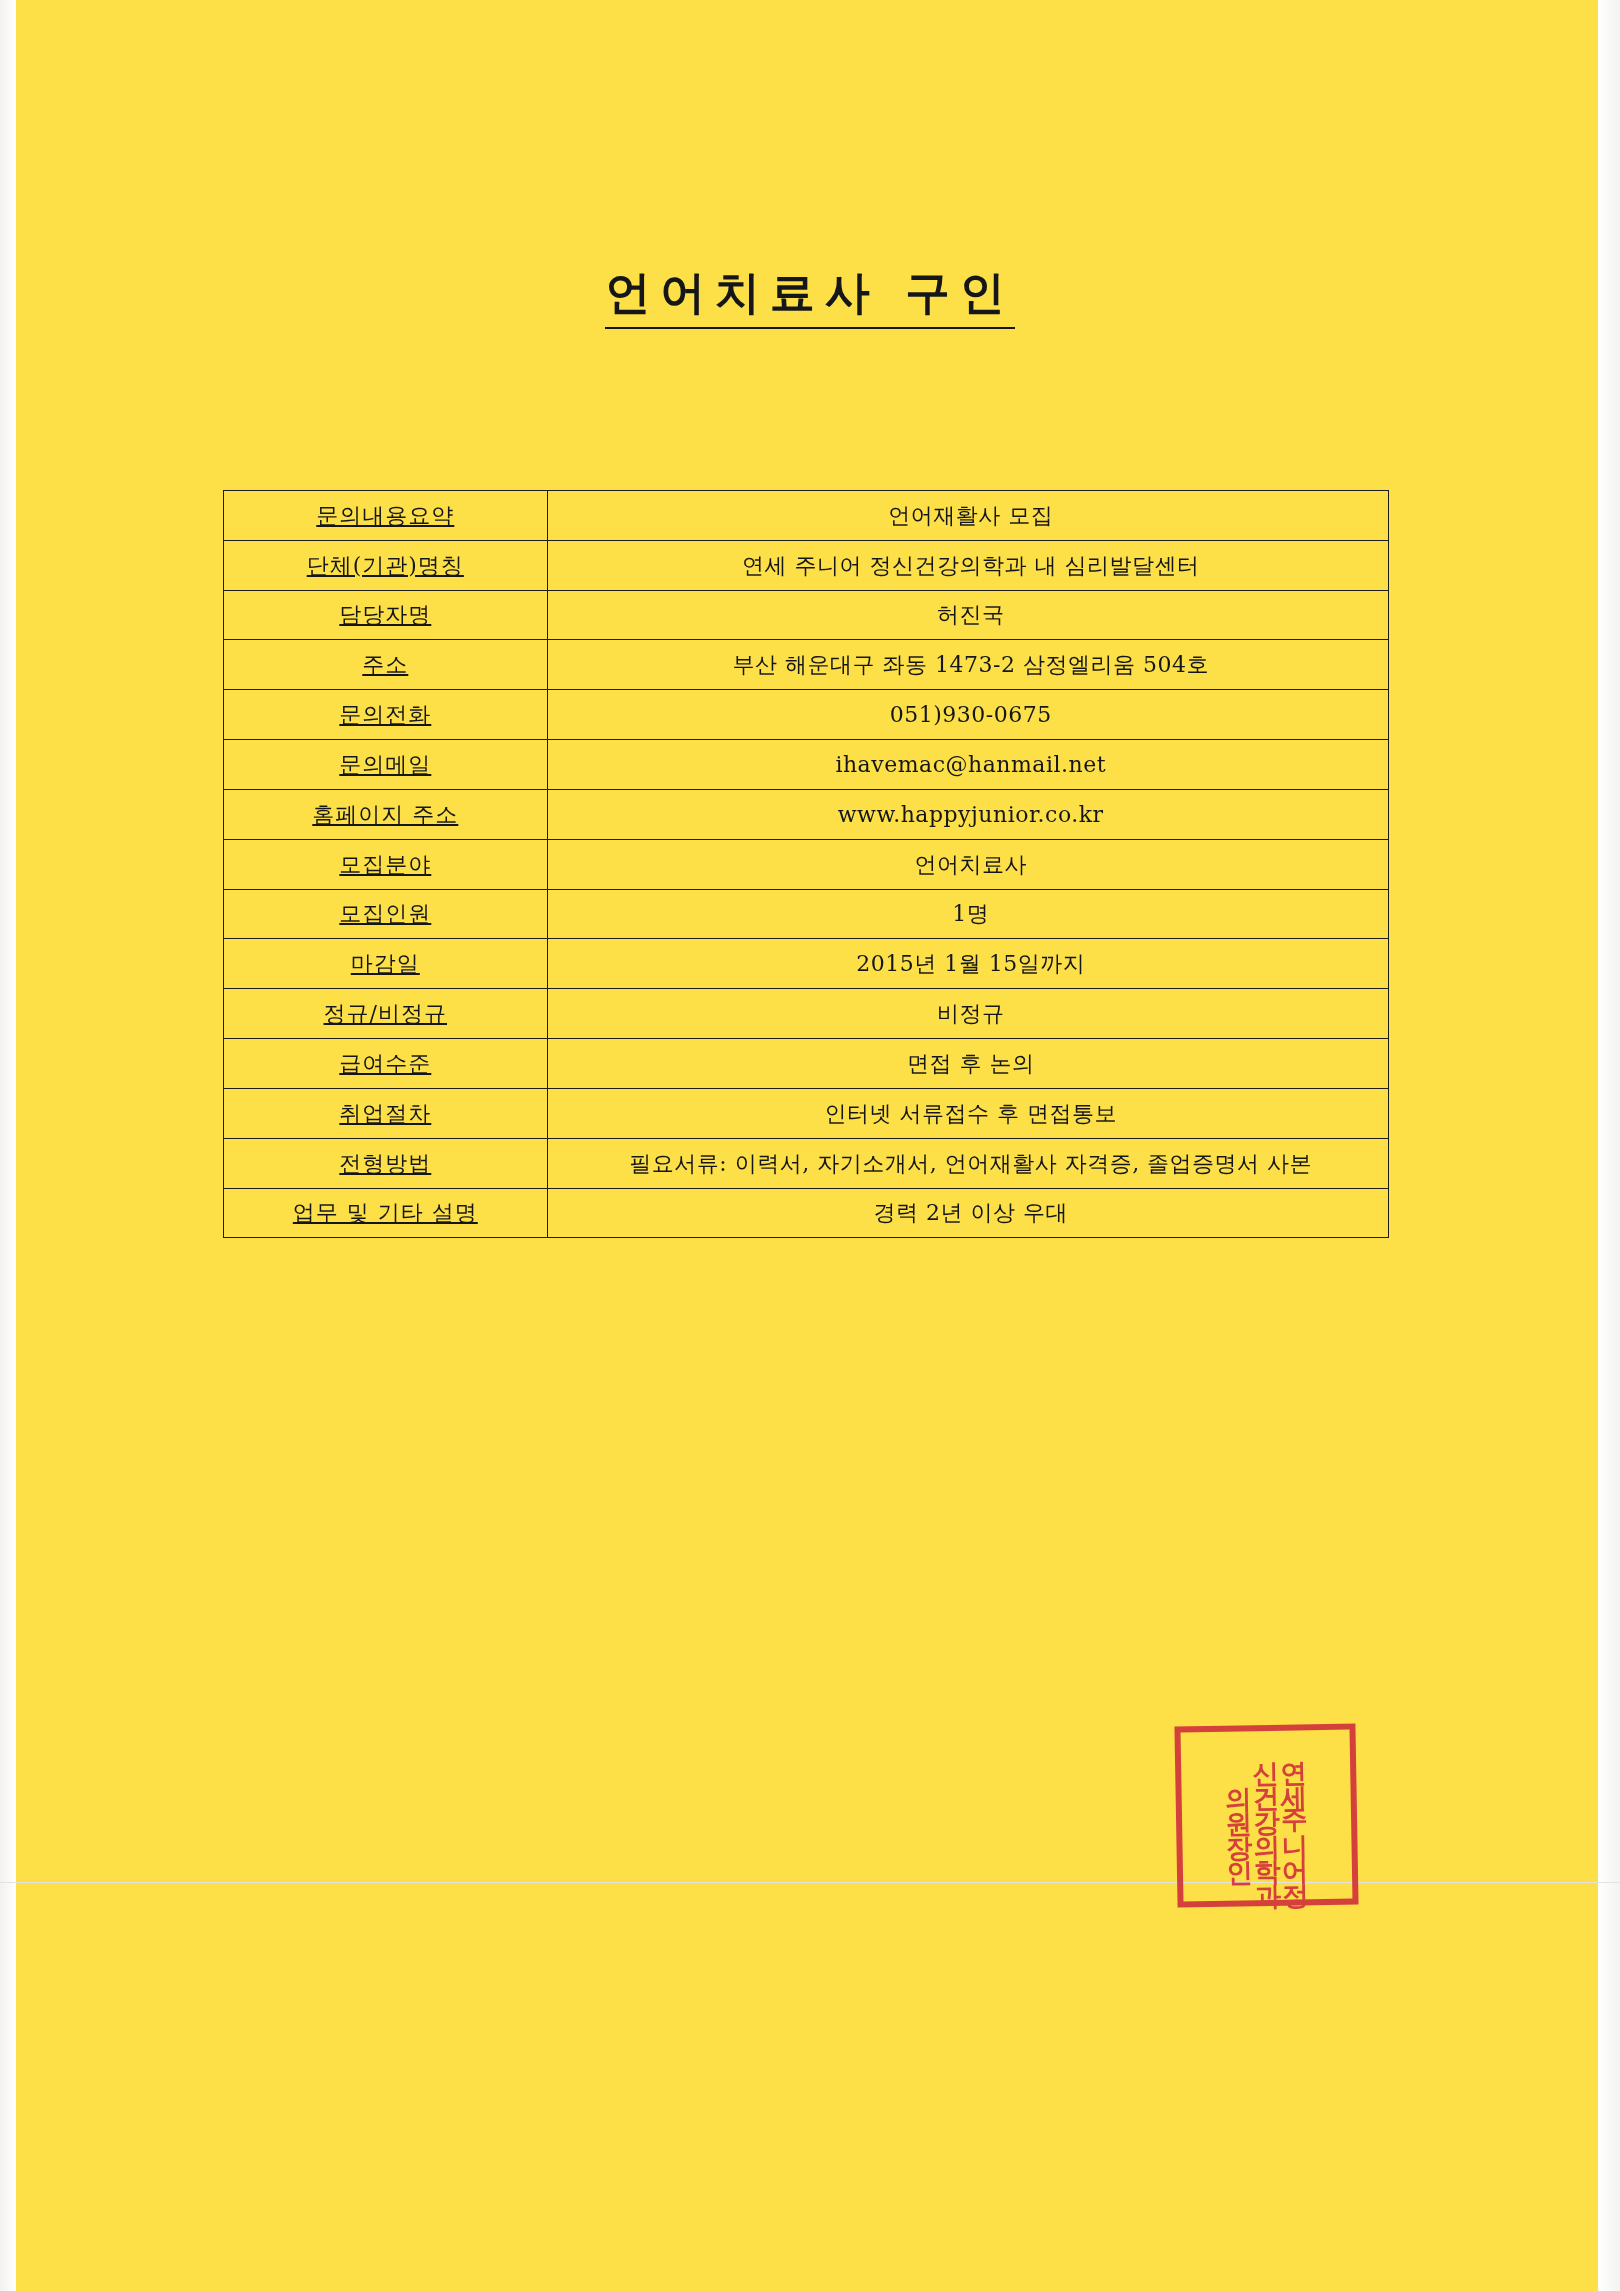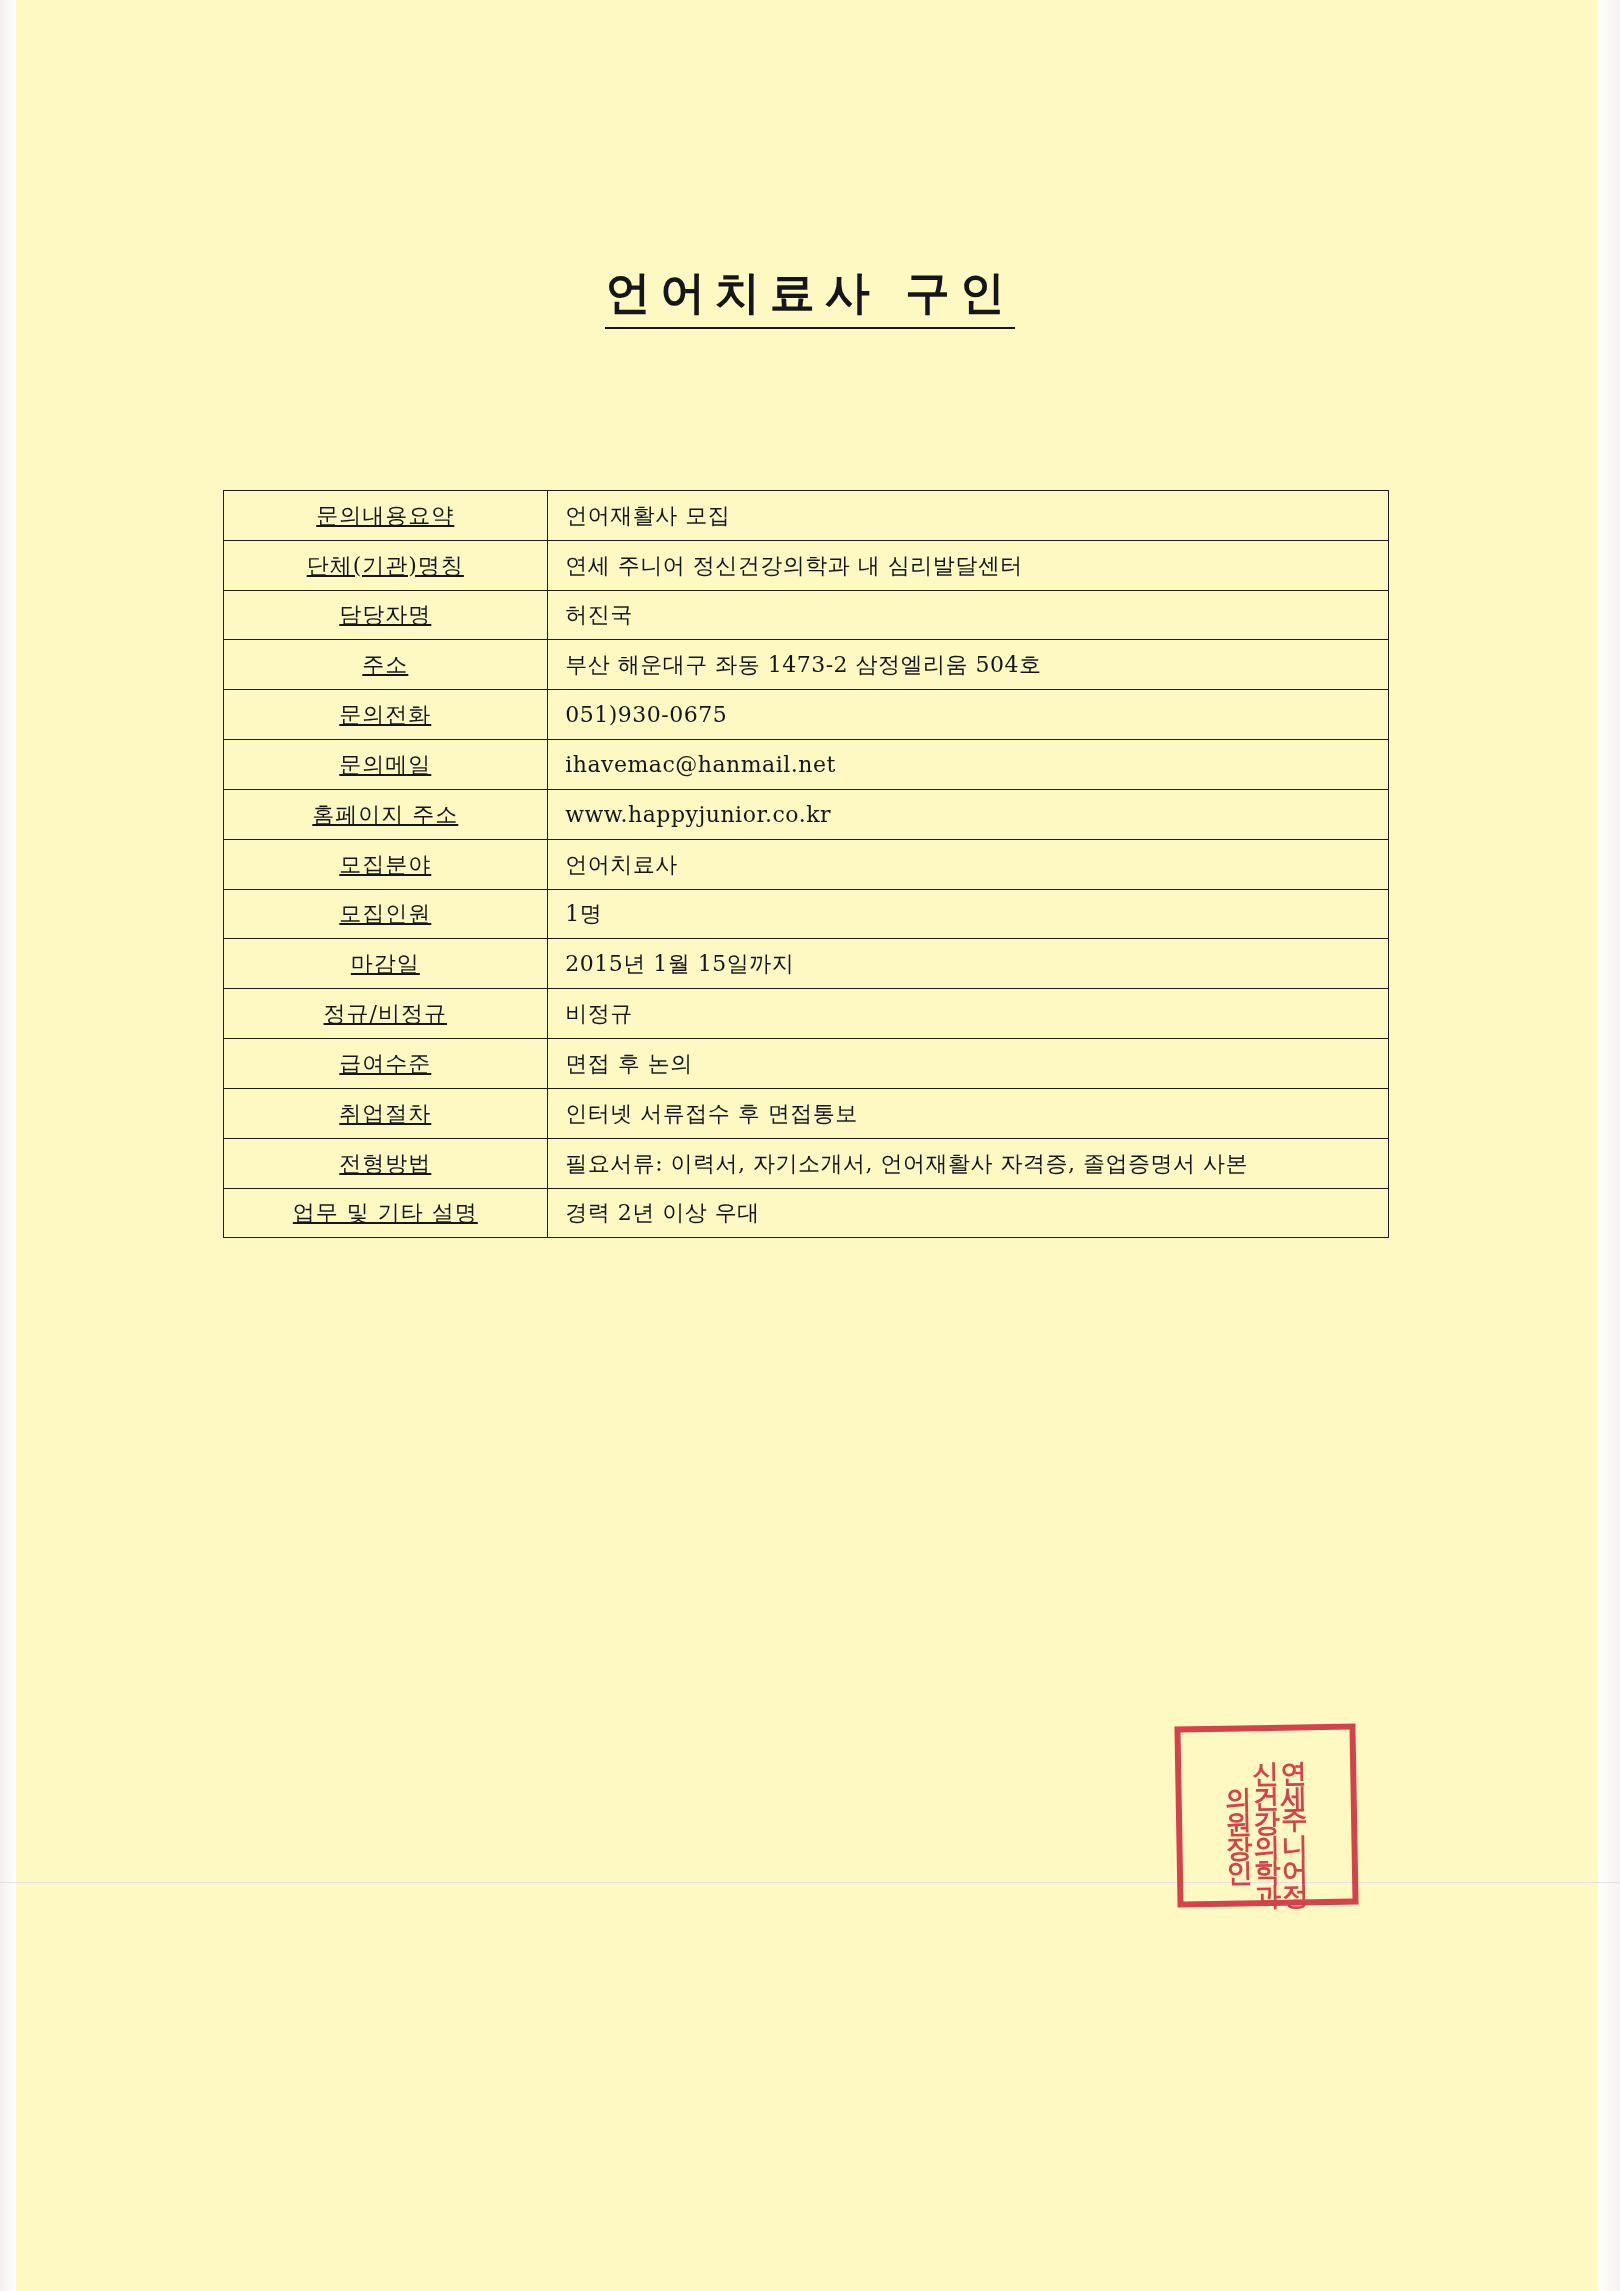--- a/index.html
+++ b/index.html
@@ -9,21 +9,21 @@
   }
   body {
     font-family: "DejaVu Serif", "Liberation Serif", serif;
     color: #111111;
   }
   .page {
     position: relative;
     width: 1620px;
     height: 2292px;
     margin: 0 auto;
-    background: #fef9c3;
+    background: #fde047;
     overflow: hidden;
   }
   
   .scan-edge-left {
     position: absolute;
     left: 0; top: 0;
     width: 15.7px; height: 100%;
     background: linear-gradient(to right, #f2f1ef, #ffffff);
   }
   .scan-edge-right {
@@ -72,21 +72,21 @@
     line-height: 1.42;
     vertical-align: middle;
   }
   table.info-table td.label {
     width: 299px;
     text-align: center;
     letter-spacing: 1px;
     text-decoration: underline;
   }
   table.info-table td.value {
-    text-align: left;
+    text-align: center;
     padding-left: 17.6px;
     letter-spacing: 0.5px;
   }
   .linklike {
     color: #15161a;
   }
   .multiline {
     white-space: pre-line;
   }
 

